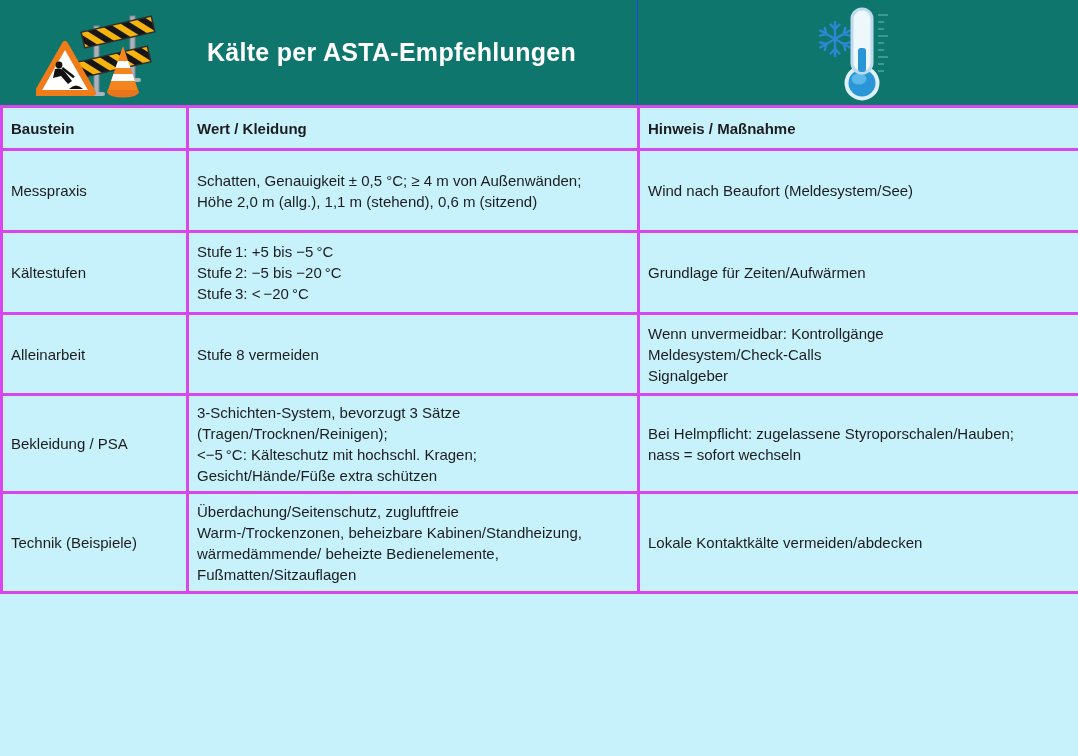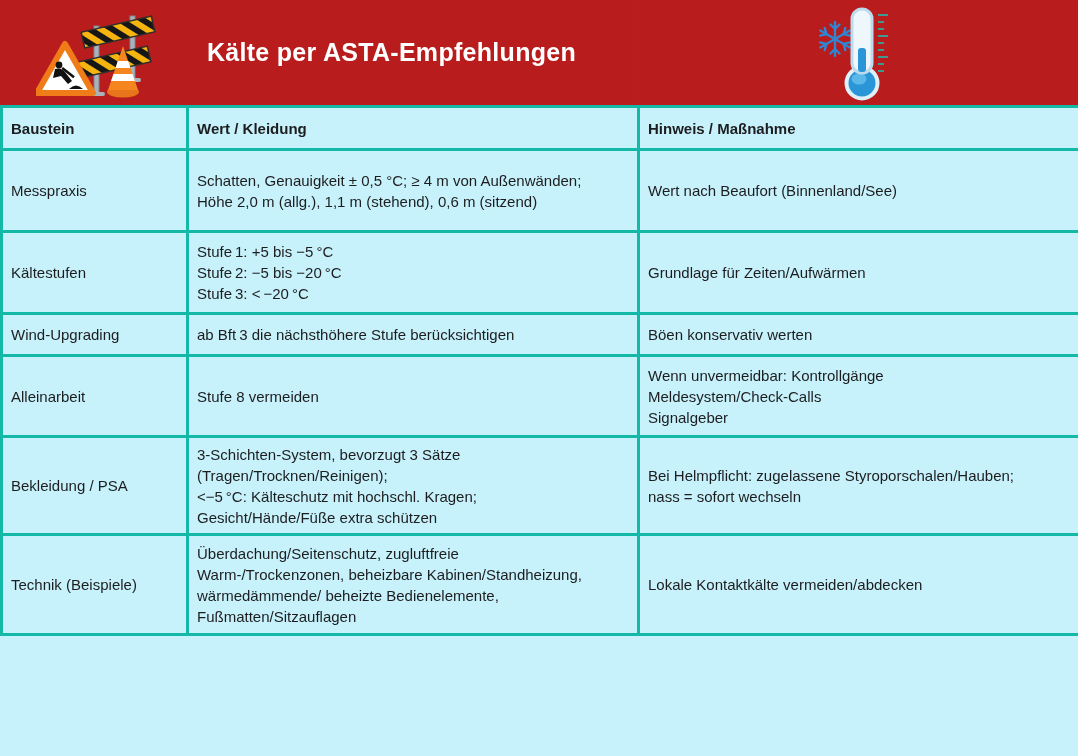--- a/index.html
+++ b/index.html
@@ -8,21 +8,21 @@
     width: 1078px;
     height: 756px;
     overflow: hidden;
     font-family: "Liberation Sans", "DejaVu Sans", sans-serif;
     background: #c7f2fb;
   }
   
   .banner {
     width: 1078px;
     height: 105px;
-    background: #b91c1c;
+    background: #0f766e;
     display: flex;
     align-items: stretch;
   }
   .banner-left {
     width: 637px;
     display: flex;
     align-items: center;
   }
   .banner-right {
     flex: 1;
@@ -47,21 +47,21 @@
     padding-right: 10px;
   }
   
   table.reco {
     width: 1078px;
     border-collapse: collapse;
     table-layout: fixed;
     background: #c7f2fb;
   }
   table.reco th, table.reco td {
-    border: 3px solid #14b8a6;
+    border: 3px solid #d946ef;
     color: #1d1d1f;
     font-size: 15px;
     line-height: 21px;
     text-align: left;
     vertical-align: middle;
     padding: 4px 10px 4px 8px;
     overflow: hidden;
   }
   table.reco th {
     font-weight: bold;
@@ -187,33 +187,28 @@
   <tbody>
       <tr class="row-head">
     <th>Baustein</th>
     <th>Wert / Kleidung</th>
     <th>Hinweis / Maßnahme</th>
   </tr>
   <tr class="row-0">
     <td><span class="cell-text">Messpraxis</span></td>
     <td><span class="cell-text">Schatten, Genauigkeit ± 0,5 °C; ≥ 4 m von Außenwänden;
 Höhe 2,0 m (allg.), 1,1 m (stehend), 0,6 m (sitzend)</span></td>
-    <td><span class="cell-text">Wert nach Beaufort (Binnenland/See)</span></td>
+    <td><span class="cell-text">Wind nach Beaufort (Meldesystem/See)</span></td>
   </tr>
   <tr class="row-2">
     <td><span class="cell-text">Kältestufen</span></td>
     <td><span class="cell-text">Stufe 1: +5 bis −5 °C
 Stufe 2: −5 bis −20 °C
 Stufe 3: &lt; −20 °C</span></td>
     <td><span class="cell-text">Grundlage für Zeiten/Aufwärmen</span></td>
-  </tr>
-  <tr class="row-4">
-    <td><span class="cell-text">Wind-Upgrading</span></td>
-    <td><span class="cell-text">ab Bft 3 die nächsthöhere Stufe berücksichtigen</span></td>
-    <td><span class="cell-text">Böen konservativ werten</span></td>
   </tr>
   <tr class="row-5">
     <td><span class="cell-text">Alleinarbeit</span></td>
     <td><span class="cell-text">Stufe 8 vermeiden</span></td>
     <td><span class="cell-text">Wenn unvermeidbar: Kontrollgänge
 Meldesystem/Check-Calls
 Signalgeber</span></td>
   </tr>
   <tr class="row-6">
     <td><span class="cell-text">Bekleidung / PSA</span></td>

